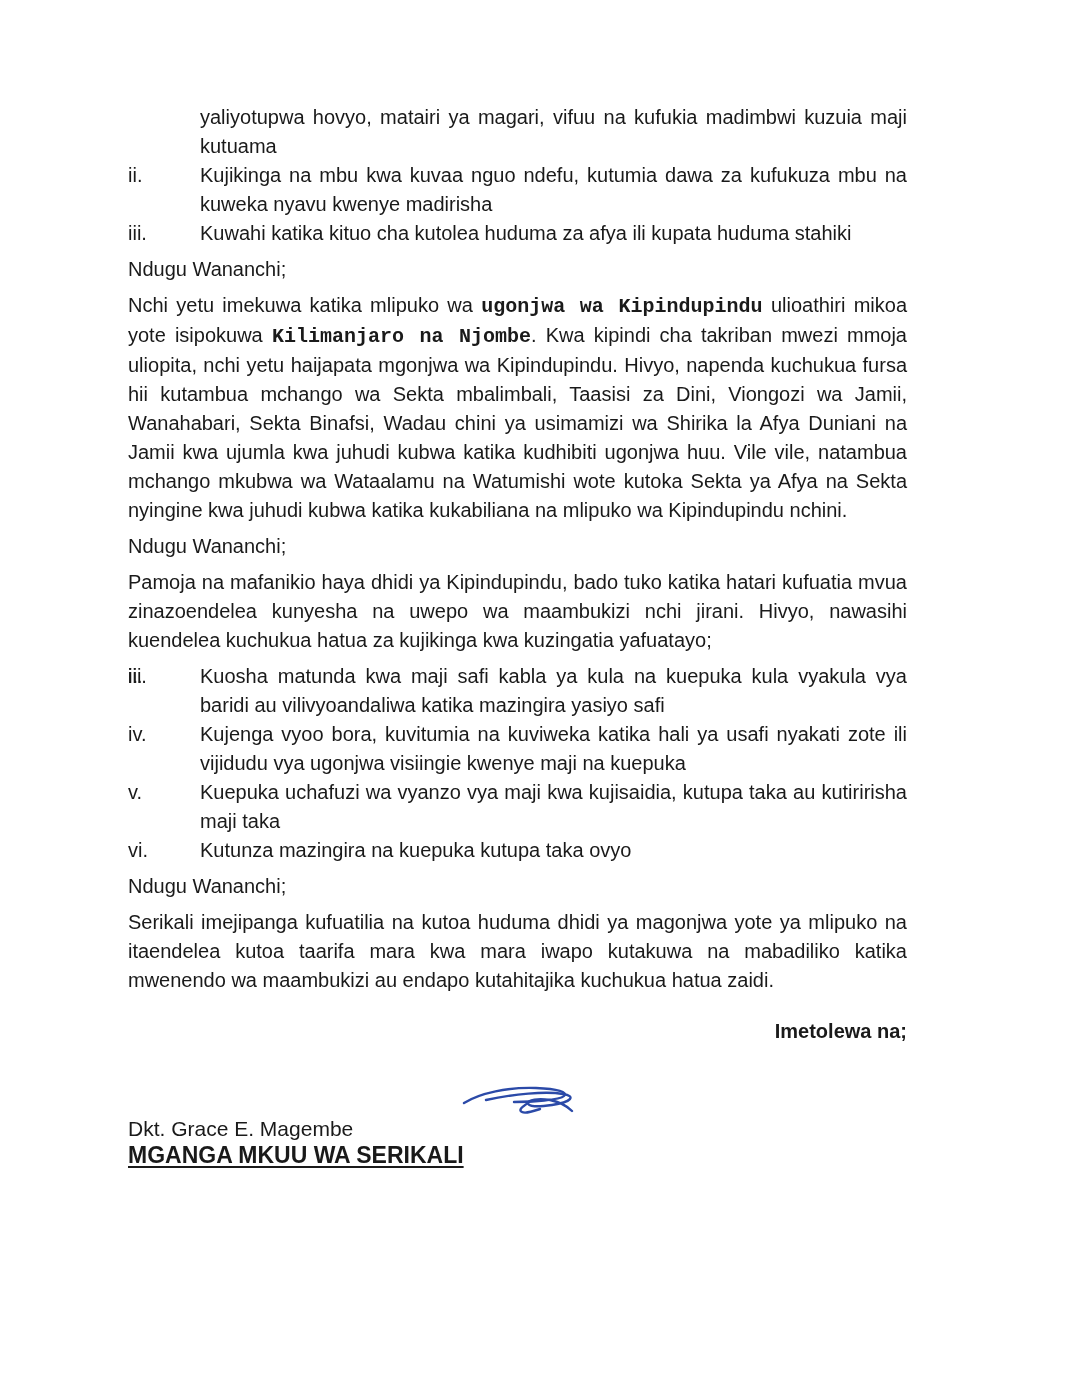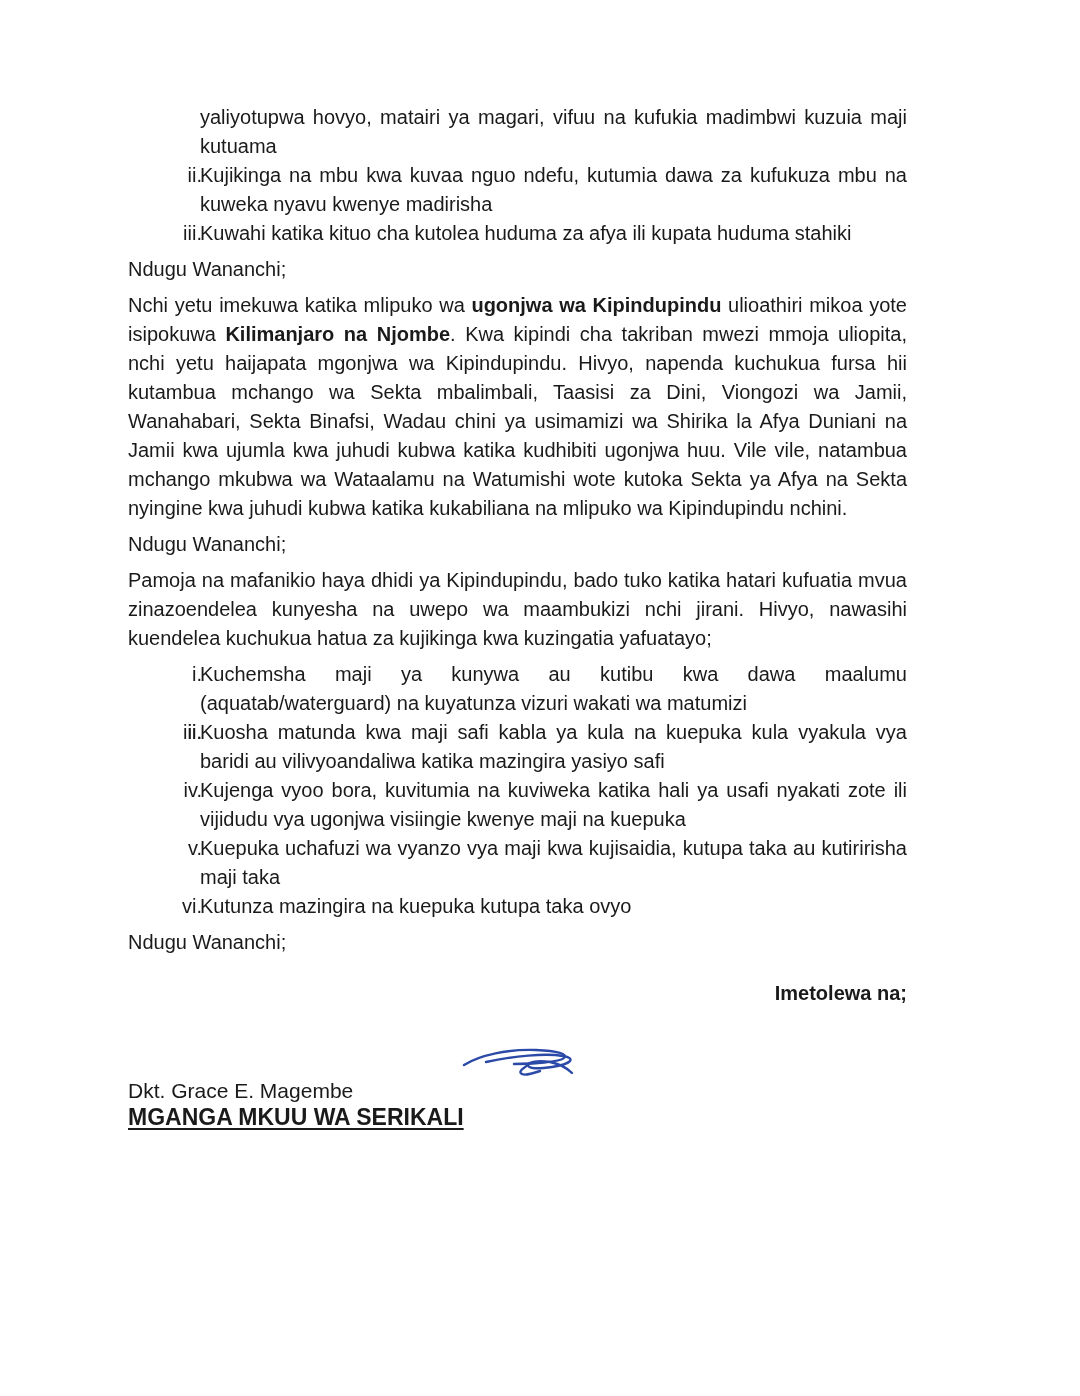--- a/index.html
+++ b/index.html
@@ -29,24 +29,23 @@
   }
   .doc-list {
     margin: 0 0 7px 0;
   }
   .li {
     position: relative;
     padding-left: 72px;
   }
   .li .num {
     position: absolute;
-    left: 8px;
+    left: 0;
     top: 0;
     width: 66px;
-    text-align: right;
   }
   .issued-label {
     font-weight: bold;
     margin: 22px 0 0 0;
     text-align: right;
   }
   .sign-block {
     margin-top: 36px;
     text-align: left;
   }
@@ -59,21 +58,21 @@
     line-height: 26px;
   }
   .sign-title {
     font-size: 23px;
     line-height: 27px;
     font-weight: bold;
     text-decoration: underline;
     text-decoration-thickness: 2px;
     text-underline-offset: 3px;
   }
-  b { font-weight: bold; }
+  b { font-weight: bold; font-family: Liberation Mono, monospace; }
 </style>
 </head>
 <body>
 
 <div class="page">
 
   <div class="doc-list">
     <div class="li">
       <span class="num"></span>
       <span>yaliyotupwa hovyo, matairi ya magari, vifuu na kufukia madimbwi kuzuia maji kutuama</span>
@@ -90,21 +89,20 @@
 
   <div class="heading">Ndugu Wananchi;</div>
   <div class="para"><span>Nchi yetu imekuwa katika mlipuko wa </span><b>ugonjwa wa Kipindupindu</b><span> ulioathiri mikoa yote isipokuwa </span><b>Kilimanjaro na Njombe</b><span>. Kwa kipindi cha takriban mwezi mmoja uliopita, nchi yetu haijapata mgonjwa wa Kipindupindu. Hivyo, napenda kuchukua fursa hii kutambua mchango wa Sekta mbalimbali, Taasisi za Dini, Viongozi wa Jamii, Wanahabari, Sekta Binafsi, Wadau chini ya usimamizi wa Shirika la Afya Duniani na Jamii kwa ujumla kwa juhudi kubwa katika kudhibiti ugonjwa huu. Vile vile, natambua mchango mkubwa wa Wataalamu na Watumishi wote kutoka Sekta ya Afya na Sekta nyingine kwa juhudi kubwa katika kukabiliana na mlipuko wa Kipindupindu nchini.</span></div>
 
   <div class="heading">Ndugu Wananchi;</div>
   <div class="para">Pamoja na mafanikio haya dhidi ya Kipindupindu, bado tuko katika hatari kufuatia mvua zinazoendelea kunyesha na uwepo wa maambukizi nchi jirani. Hivyo, nawasihi kuendelea kuchukua hatua za kujikinga kwa kuzingatia yafuatayo;</div>
 
   <div class="doc-list">
     <div class="li">
       <span class="num">i.</span>
-      <span>Kuchemsha maji ya kunywa au kutibu kwa dawa maalumu (aquatab/waterguard) na kuyatunza vizuri wakati wa matumizi</span>
     </div>
     <div class="li">
       <span class="num">ii.</span>
     </div>
     <div class="li">
       <span class="num">iii.</span>
       <span>Kuosha matunda kwa maji safi kabla ya kula na kuepuka kula vyakula vya baridi au vilivyoandaliwa katika mazingira yasiyo safi</span>
     </div>
     <div class="li">
       <span class="num">iv.</span>
@@ -114,20 +112,21 @@
       <span class="num">v.</span>
       <span>Kuepuka uchafuzi wa vyanzo vya maji kwa kujisaidia, kutupa taka au kutiririsha maji taka</span>
     </div>
     <div class="li">
       <span class="num">vi.</span>
       <span>Kutunza mazingira na kuepuka kutupa taka ovyo</span>
     </div>
   </div>
 
   <div class="heading">Ndugu Wananchi;</div>
+  <div class="para">Serikali imejipanga kufuatilia na kutoa huduma dhidi ya magonjwa yote ya mlipuko na itaendelea kutoa taarifa mara kwa mara iwapo kutakuwa na mabadiliko katika mwenendo wa maambukizi au endapo kutahitajika kuchukua hatua zaidi.</div>
 
   <div class="issued-label">Imetolewa na;</div>
 
   <div class="sign-block">
     <svg class="sign-scribble" width="120" height="40" viewBox="0 0 120 40" aria-hidden="true">
       <g fill="none" stroke="#2b4aa8" stroke-width="2.4" stroke-linecap="round">
         <path d="M6,21 C22,11 50,5 78,6 C100,7 110,10 106,14 C102,18 74,20 56,20"></path>
         <path d="M28,18 C55,12 88,9 105,12 C118,14 114,20 94,23 C80,25 70,25 70,21 C70,18 80,16 92,18 C102,20 110,25 114,29"></path>
         <path d="M70,21 C64,25 60,28 64,30 C68,32 76,29 82,27"></path>
       </g>

